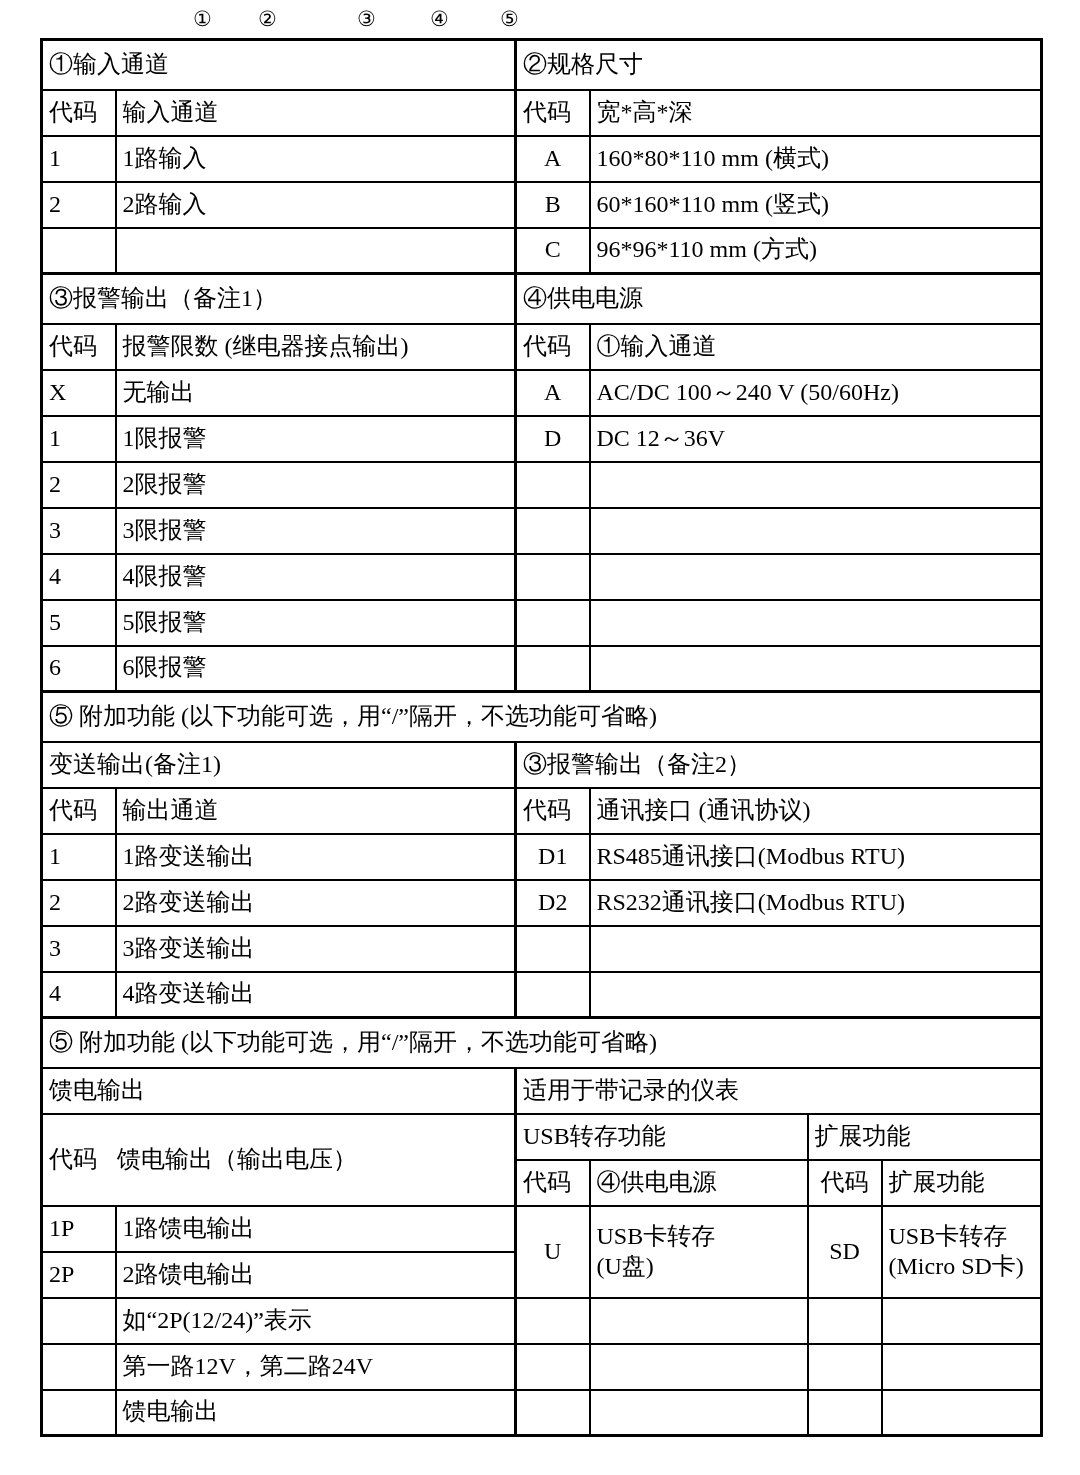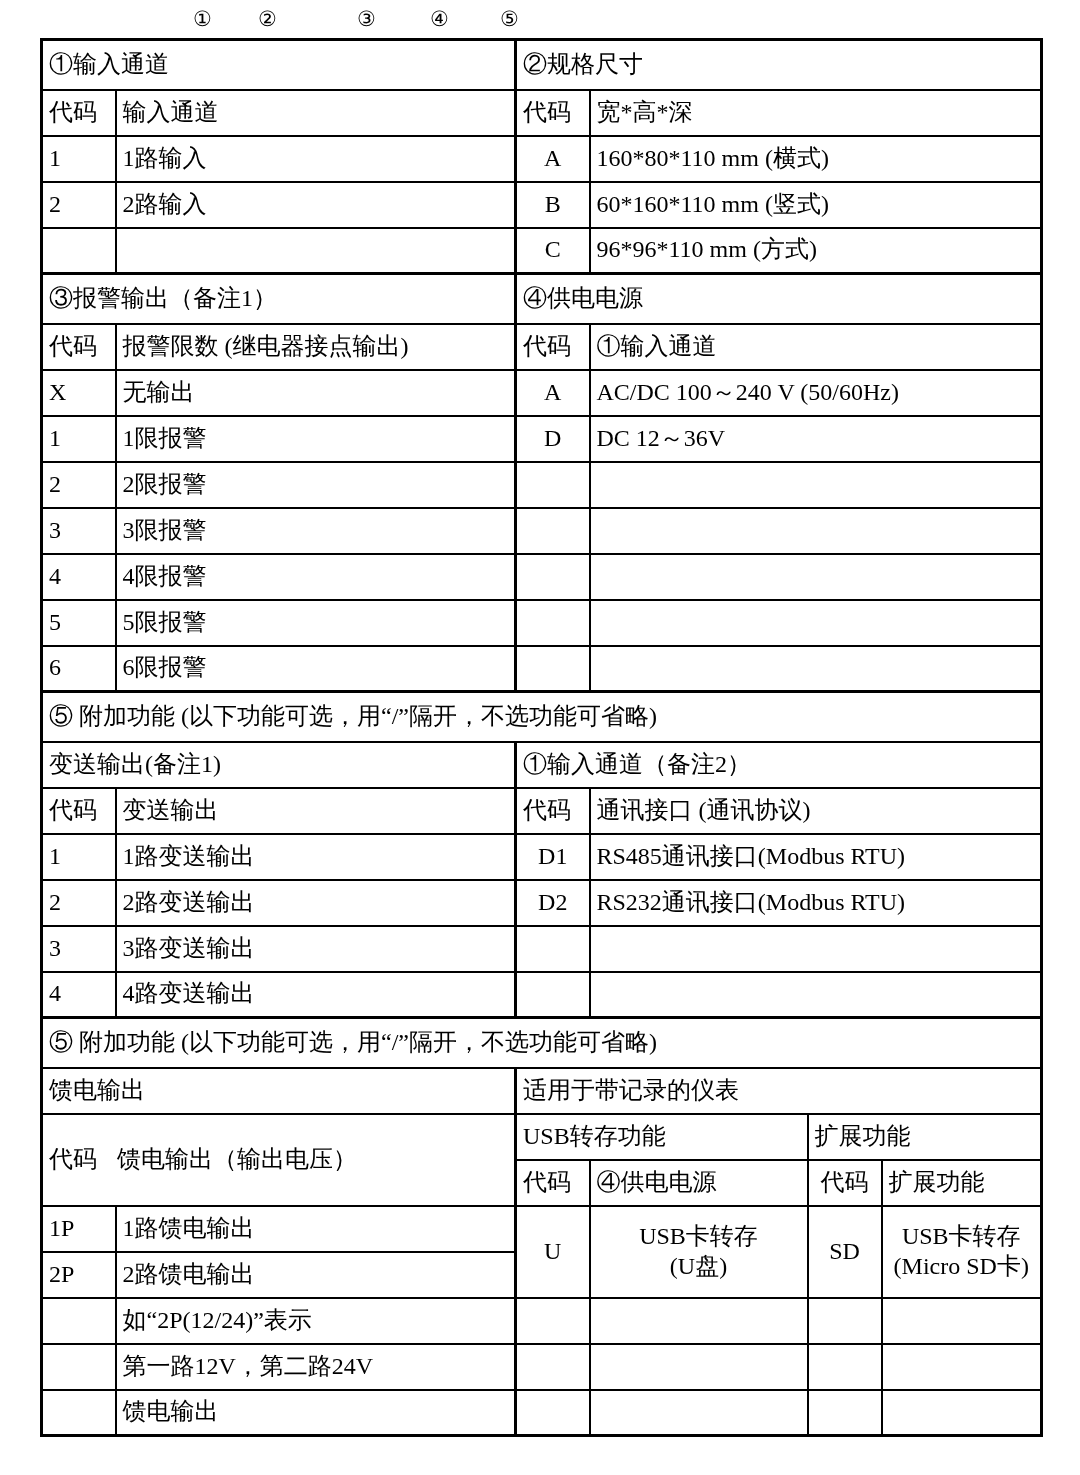--- a/index.html
+++ b/index.html
@@ -73,21 +73,20 @@
   }
   .thickright { border-right: 3px solid #000 !important; }
   .thicktop { border-top: 3px solid #000 !important; }
   .thickbottom { border-bottom: 3px solid #000 !important; }
   .thickleft { border-left: 3px solid #000 !important; }
   .rowh { height: 46px; }
   .rowt { height: 50px; margin-left: 8px; }
   .multi {
     white-space: normal;
     line-height: 34px;
-    text-align: center;
   }
   .blank { border-bottom: none; border-top: none; }
 </style>
 </head>
 <body>
 
 <div class="page">
 
   <div class="markers">
     <span class="m1">①</span>
@@ -201,26 +200,26 @@
       <td class="code-col-c thickleft blank"></td>
       <td class="thickright blank" colspan="3"></td>
     </tr>
 
     <tr class="rowt">
       <td class="hdr thickleft thicktop thickright" colspan="6">⑤ 附加功能 (以下功能可选，用“/”隔开，不选功能可省略)</td>
     </tr>
 
     <tr class="rowh">
       <td class="thickleft" colspan="2">变送输出(备注1)</td>
-      <td class="thickleft thickright" colspan="4">①输入通道（备注2）</td>
-    </tr>
-
-    <tr class="rowh">
-      <td class="code-col thickleft">代码</td>
-      <td>变送输出</td>
+      <td class="thickleft thickright" colspan="4">③报警输出（备注2）</td>
+    </tr>
+
+    <tr class="rowh">
+      <td class="code-col thickleft">代码</td>
+      <td>输出通道</td>
       <td class="code-col thickleft">代码</td>
       <td class="thickright" colspan="3">通讯接口 (通讯协议)</td>
     </tr>
 
     <tr class="rowh">
       <td class="code-col thickleft">1</td>
       <td>1路变送输出</td>
       <td class="code-col-c thickleft">D1</td>
       <td class="thickright small" colspan="3">RS485通讯接口(Modbus RTU)</td>
     </tr>

